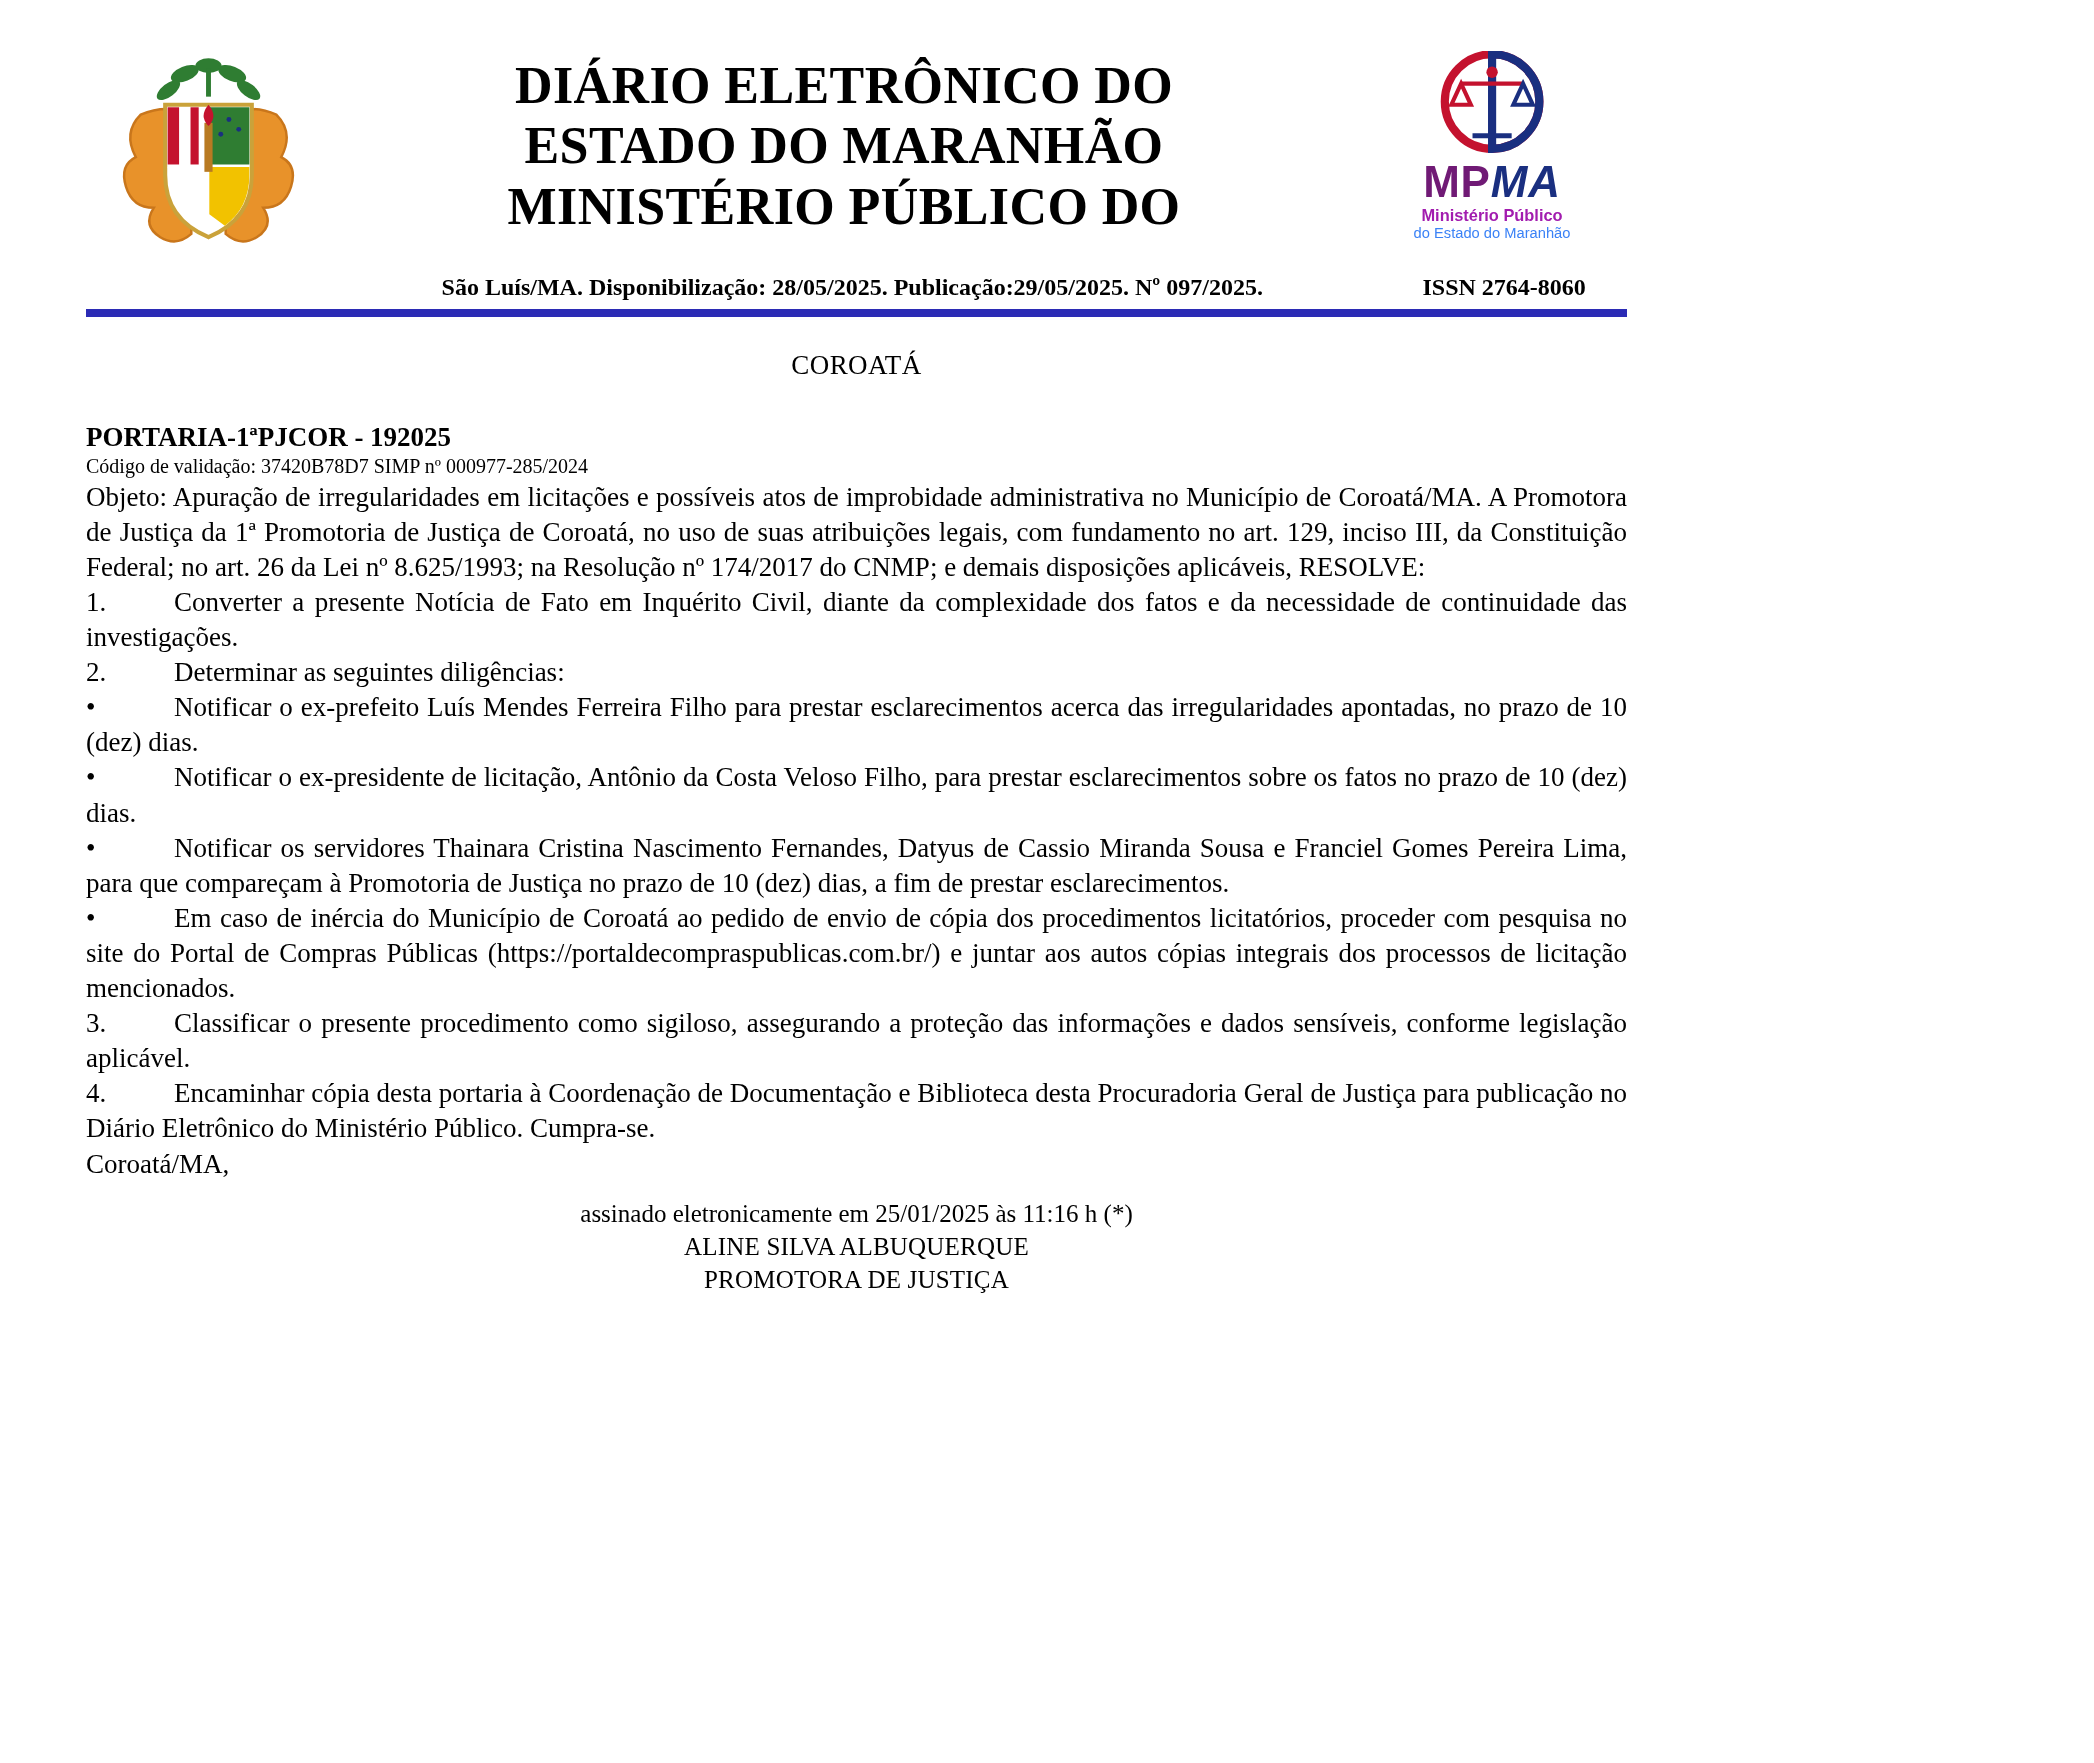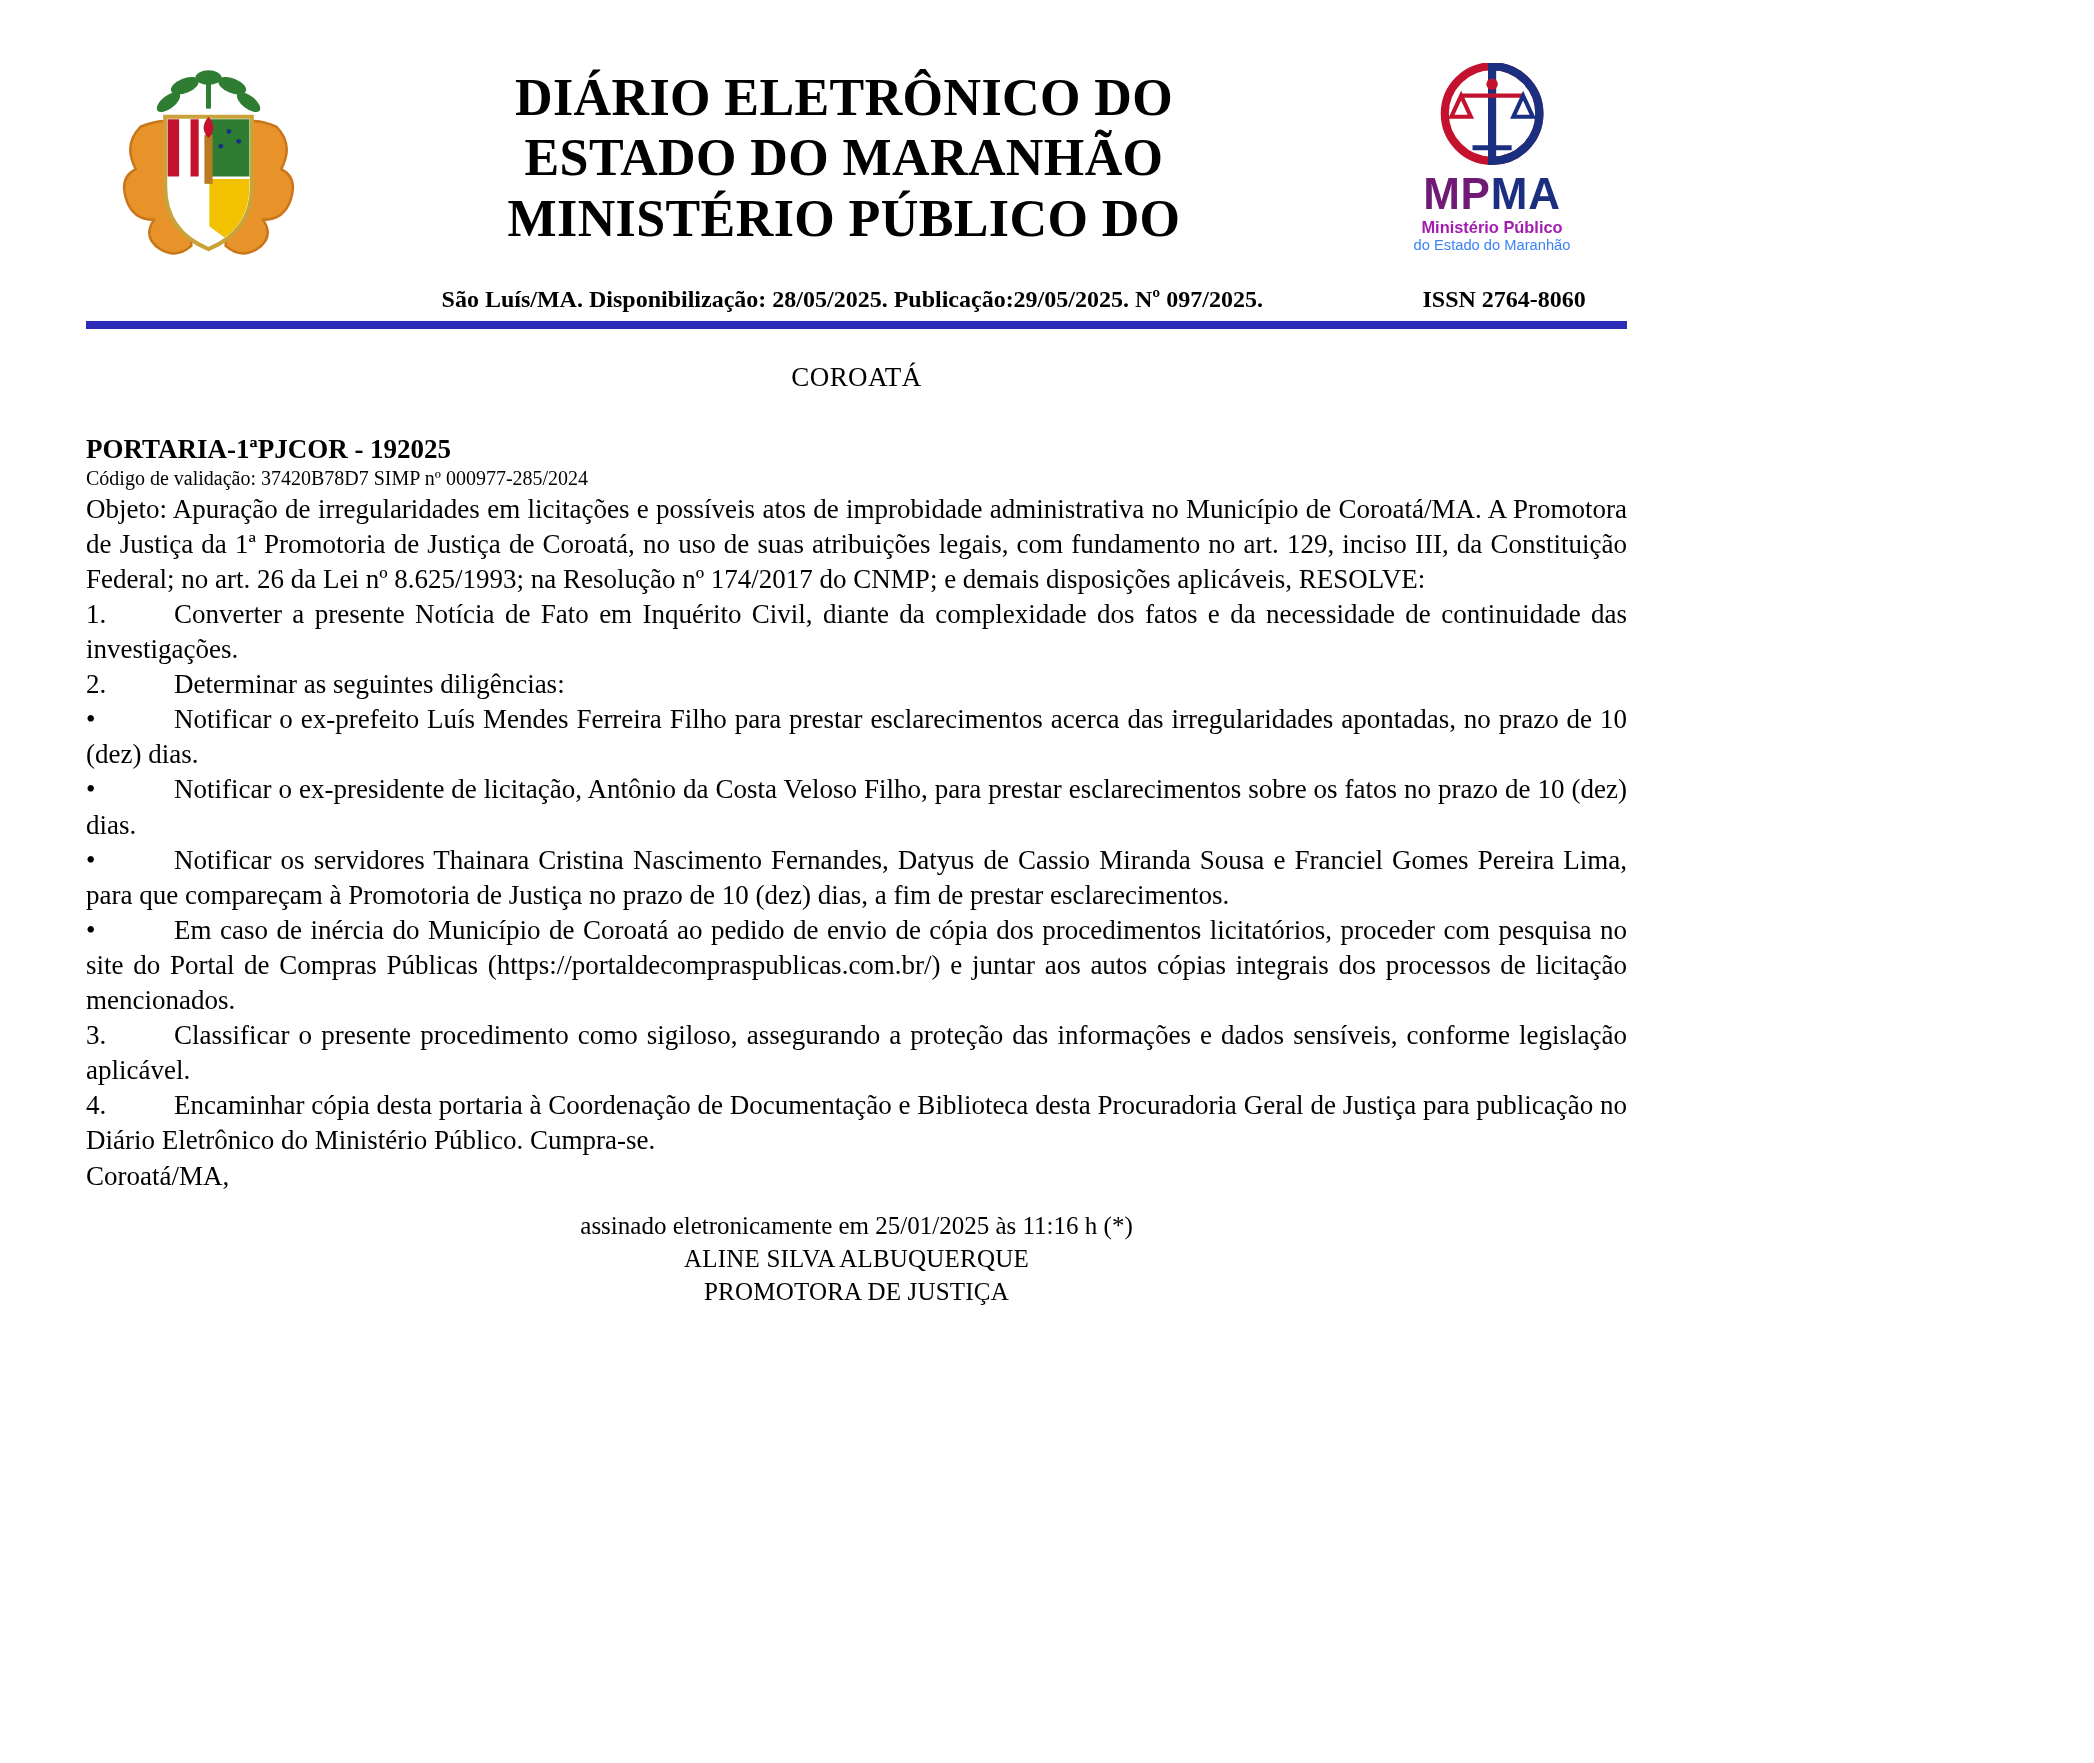--- a/index.html
+++ b/index.html
@@ -12,21 +12,21 @@
     height: 1763px;
     font-family: "Liberation Serif", serif;
     color: #000000;
     overflow: hidden;
   }
   .page {
     position: relative;
     width: 1713px;
     height: 1763px;
     box-sizing: border-box;
-    padding: 16px 86px;
+    padding: 4px 86px;
   }
 
   
   .masthead {
     display: flex;
     align-items: center;
     justify-content: space-between;
     padding-top: 14.7px;
     height: 270px;
     box-sizing: border-box;
@@ -58,21 +58,21 @@
   }
   .mpma-word {
     font-family: "Liberation Sans", sans-serif;
     font-weight: bold;
     font-size: 44px;
     letter-spacing: 0.8px;
     line-height: 1;
     margin-top: 3.3px;
   }
   .mpma-word .mp { color: #701a75; }
-  .mpma-word .ma { color: #1a2f80; }
+  .mpma-word .ma { color: #1a2f80; font-style: italic; }
   .mpma-sub1 {
     font-family: "Liberation Sans", sans-serif;
     font-size: 16.4px;
     color: #a21caf;
     font-weight: bold;
     line-height: 1.15;
     margin-top: 1.6px;
   }
   .mpma-sub2 {
     font-family: "Liberation Sans", sans-serif;

